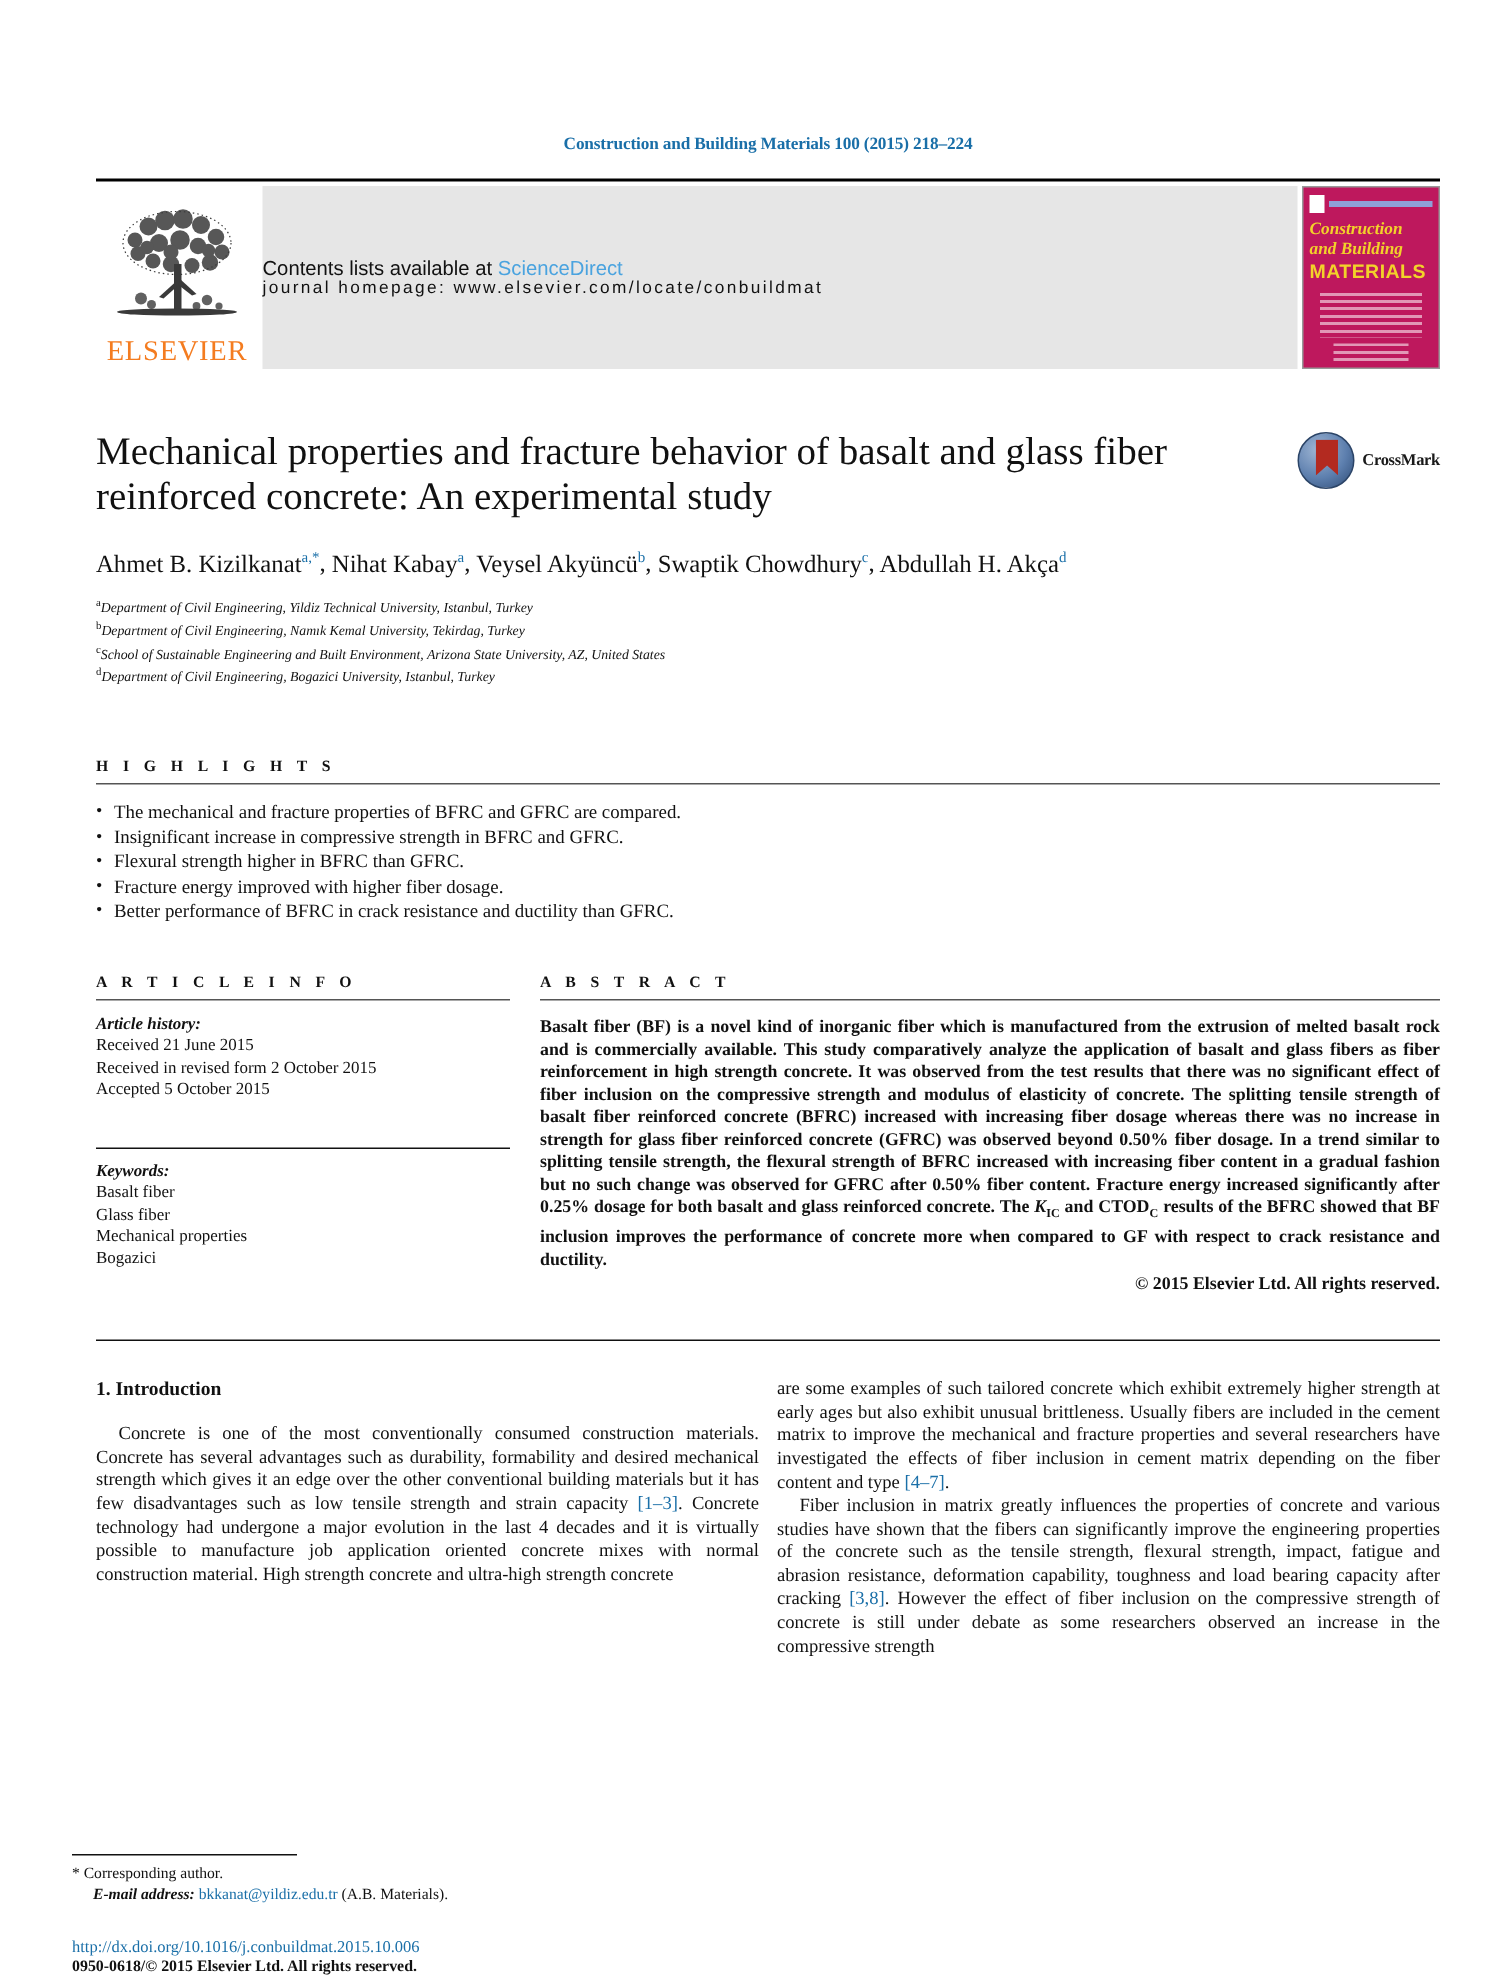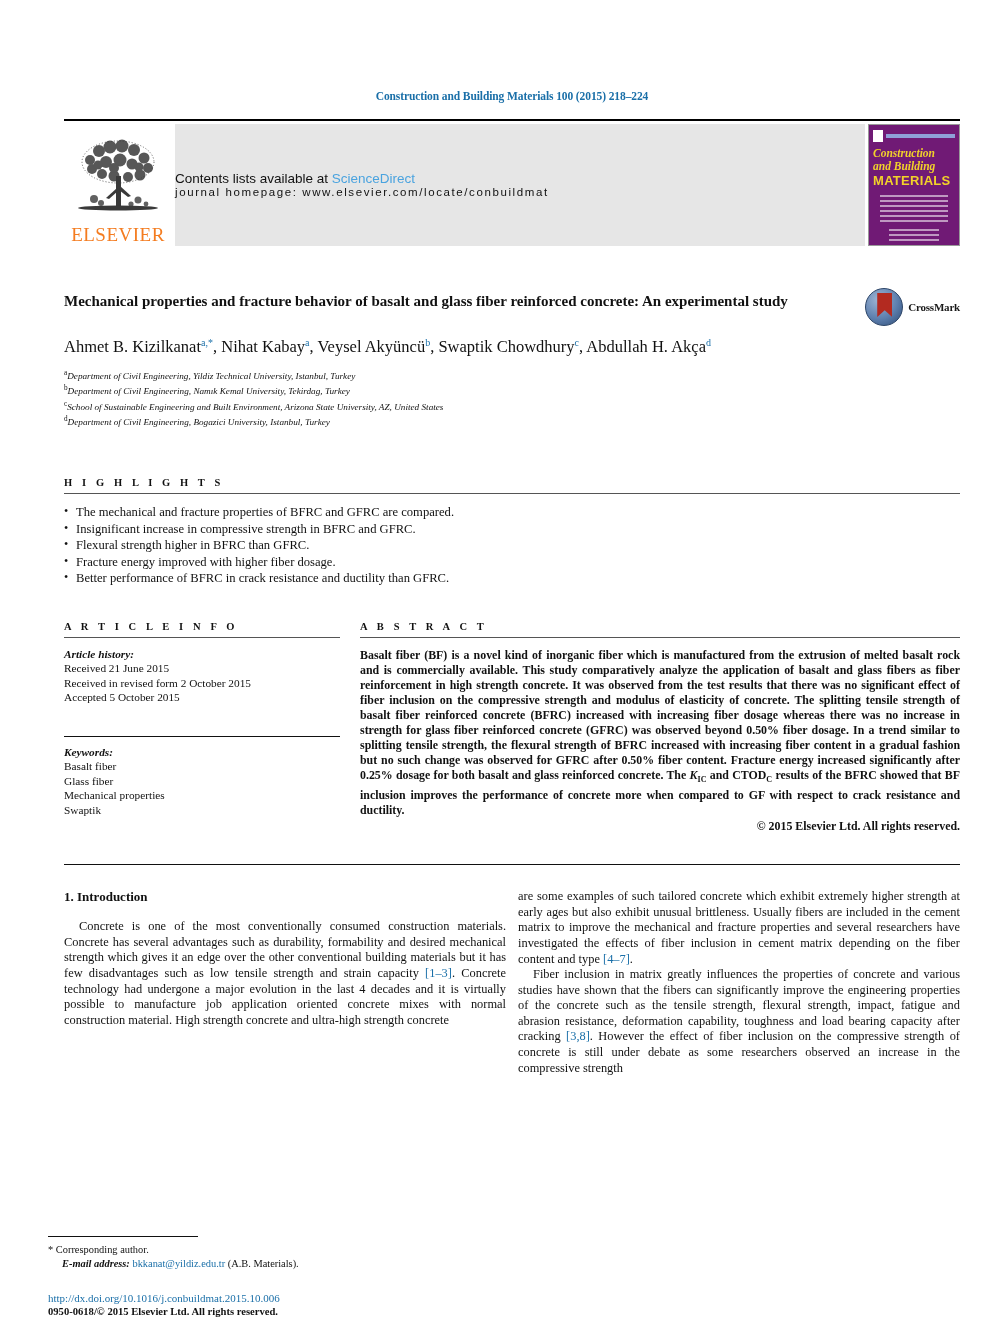--- a/index.html
+++ b/index.html
@@ -93,21 +93,21 @@
   .homepage-line {
     font-family: "Liberation Sans", sans-serif;
     font-size: 11.5px;
     color: #111;
     letter-spacing: 1.6px;
   }
   .cover-thumb {
     flex: 0 0 92px;
     width: 92px;
     border: 1px solid #999;
-    background: #701a75;
+    background: #be185d;
     display: flex;
     flex-direction: column;
     align-items: center;
     padding: 5px 4px 4px 4px;
     box-sizing: border-box;
   }
   .cover-topbar {
     width: 100%;
     display: flex;
     align-items: center;
@@ -157,25 +157,25 @@
   }
 
   
   .titleblock {
     margin: 40px 48px 0 48px;
     position: relative;
     min-height: 72px;
   }
   .article-title {
     font-family: "Liberation Serif", serif;
-    font-size: 15px;
+    font-size: 26px;
     line-height: 30px;
     color: #111;
     width: 790px;
-    font-weight: bold;
+    font-weight: normal;
     margin: 0;
   }
   .crossmark {
     position: absolute;
     right: 0;
     top: 2px;
     display: flex;
     align-items: center;
     gap: 5px;
   }
@@ -472,21 +472,21 @@
         <div>Received in revised form 2 October 2015</div>
         <div>Accepted 5 October 2015</div>
       </div>
       <div class="kw-gap"></div>
       <div class="rule-thick"></div>
       <div class="kw-block">
         <div class="kw-title">Keywords:</div>
         <div>Basalt fiber</div>
         <div>Glass fiber</div>
         <div>Mechanical properties</div>
-        <div>Swaptik</div>
+        <div>Bogazici</div>
       </div>
     </div>
 
     <div class="col-abs">
       <div class="sec-label">A B S T R A C T</div>
       <div class="rule-thin"></div>
       <div class="abstract-body"><span>Basalt fiber (BF) is a novel kind of inorganic fiber which is manufactured from the extrusion of melted basalt rock and is commercially available. This study comparatively analyze the application of basalt and glass fibers as fiber reinforcement in high strength concrete. It was observed from the test results that there was no significant effect of fiber inclusion on the compressive strength and modulus of elasticity of concrete. The splitting tensile strength of basalt fiber reinforced concrete (BFRC) increased with increasing fiber dosage whereas there was no increase in strength for glass fiber reinforced concrete (GFRC) was observed beyond 0.50% fiber dosage. In a trend similar to splitting tensile strength, the flexural strength of BFRC increased with increasing fiber content in a gradual fashion but no such change was observed for GFRC after 0.50% fiber content. Fracture energy increased significantly after 0.25% dosage for both basalt and glass reinforced concrete. The </span><span><i>K</i><sub class="s">IC</sub></span><span> and CTOD</span><sub class="s">C</sub><span> results of the BFRC showed that BF inclusion improves the performance of concrete more when compared to GF with respect to crack resistance and ductility.</span>
         <div class="abs-copy">© 2015 Elsevier Ltd. All rights reserved.</div>
       </div>
     </div>

